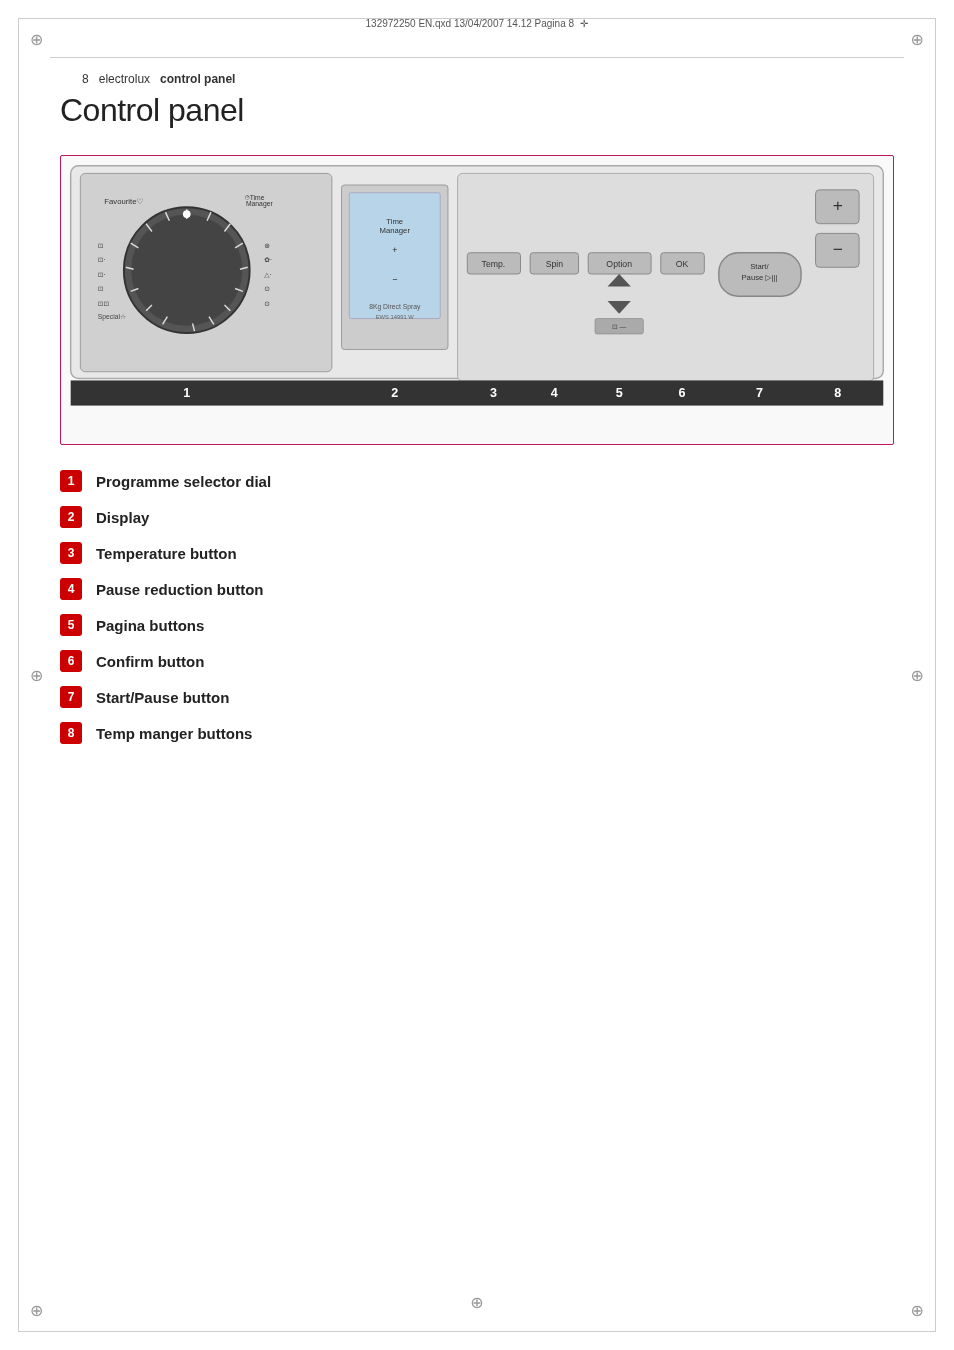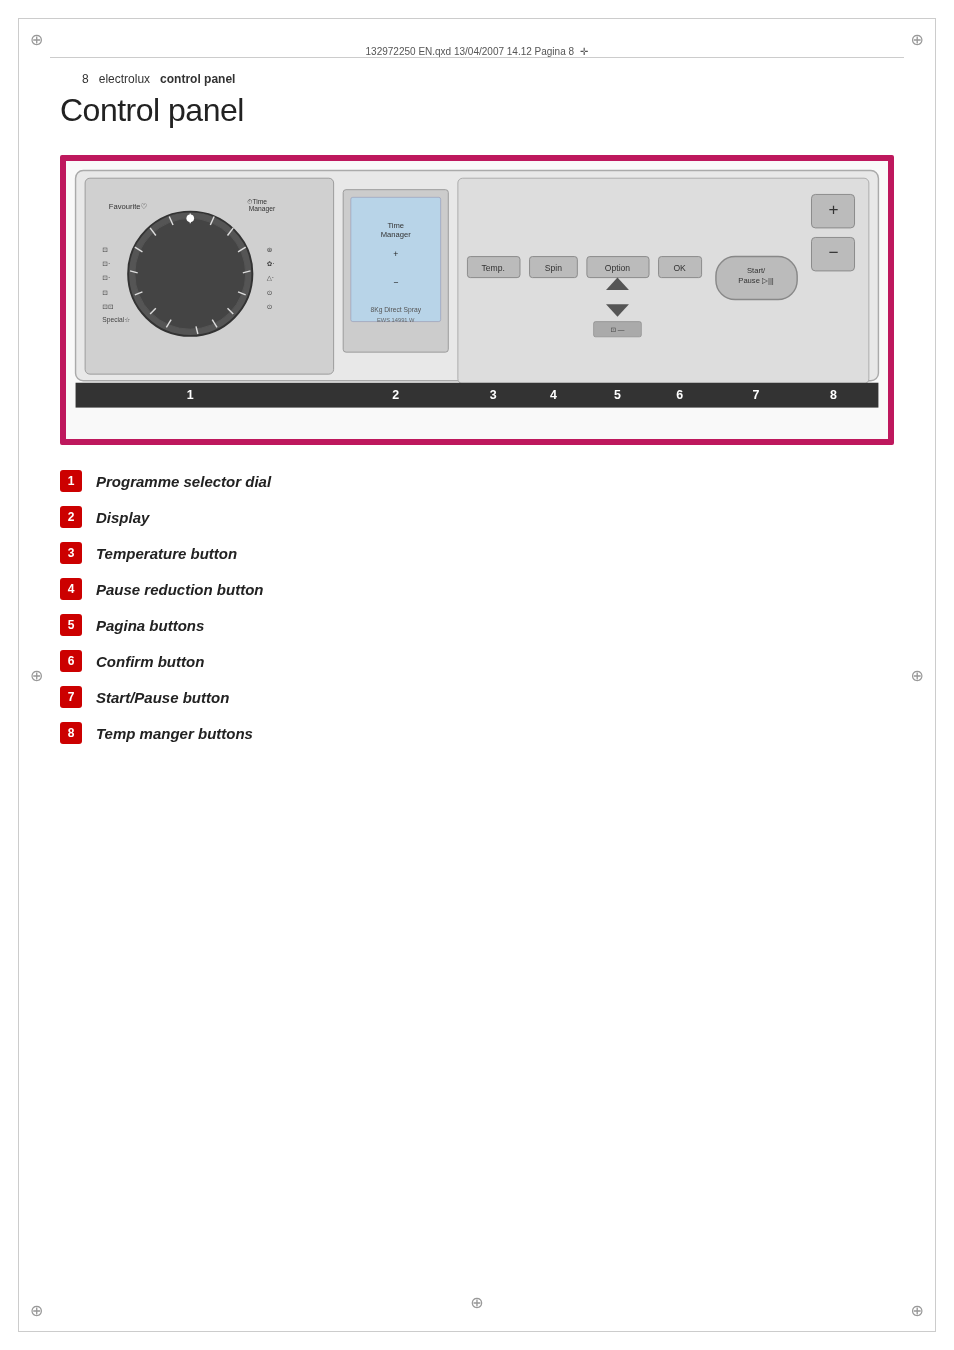--- a/index.html
+++ b/index.html
@@ -21,21 +21,21 @@
     }
 
     
     .header-strip {
       position: absolute;
       top: 18px;
       left: 50px;
       right: 50px;
       height: 40px;
       display: flex;
-      align-items: flex-end;
+      align-items: flex-start;
       justify-content: center;
       border-bottom: 1px solid #ccc;
     }
 
     .header-file-info {
       font-size: 10px;
       color: #555;
       display: flex;
       align-items: center;
       gap: 6px;
@@ -70,21 +70,21 @@
       letter-spacing: -0.5px;
     }
 
     
     .diagram-container {
       position: absolute;
       top: 155px;
       left: 60px;
       right: 60px;
       height: 290px;
-      border: 6px solid #be185d;
+      border: 1px solid #be185d;
       background: #f9f9f9;
       border-radius: 2px;
     }
 
     
     .washer-diagram {
       position: absolute;
       top: 0; left: 0; right: 0; bottom: 0;
     }
 
@@ -116,21 +116,20 @@
       flex-shrink: 0;
     }
 
     .legend-text {
       font-size: 15px;
       color: #222;
     }
 
     .legend-text strong {
       font-weight: bold;
-      font-style: italic;
     }
 
     
     .corner-cross {
       position: absolute;
       color: #999;
       font-size: 16px;
     }
 
     .corner-cross.tl { top: 30px; left: 30px; }

